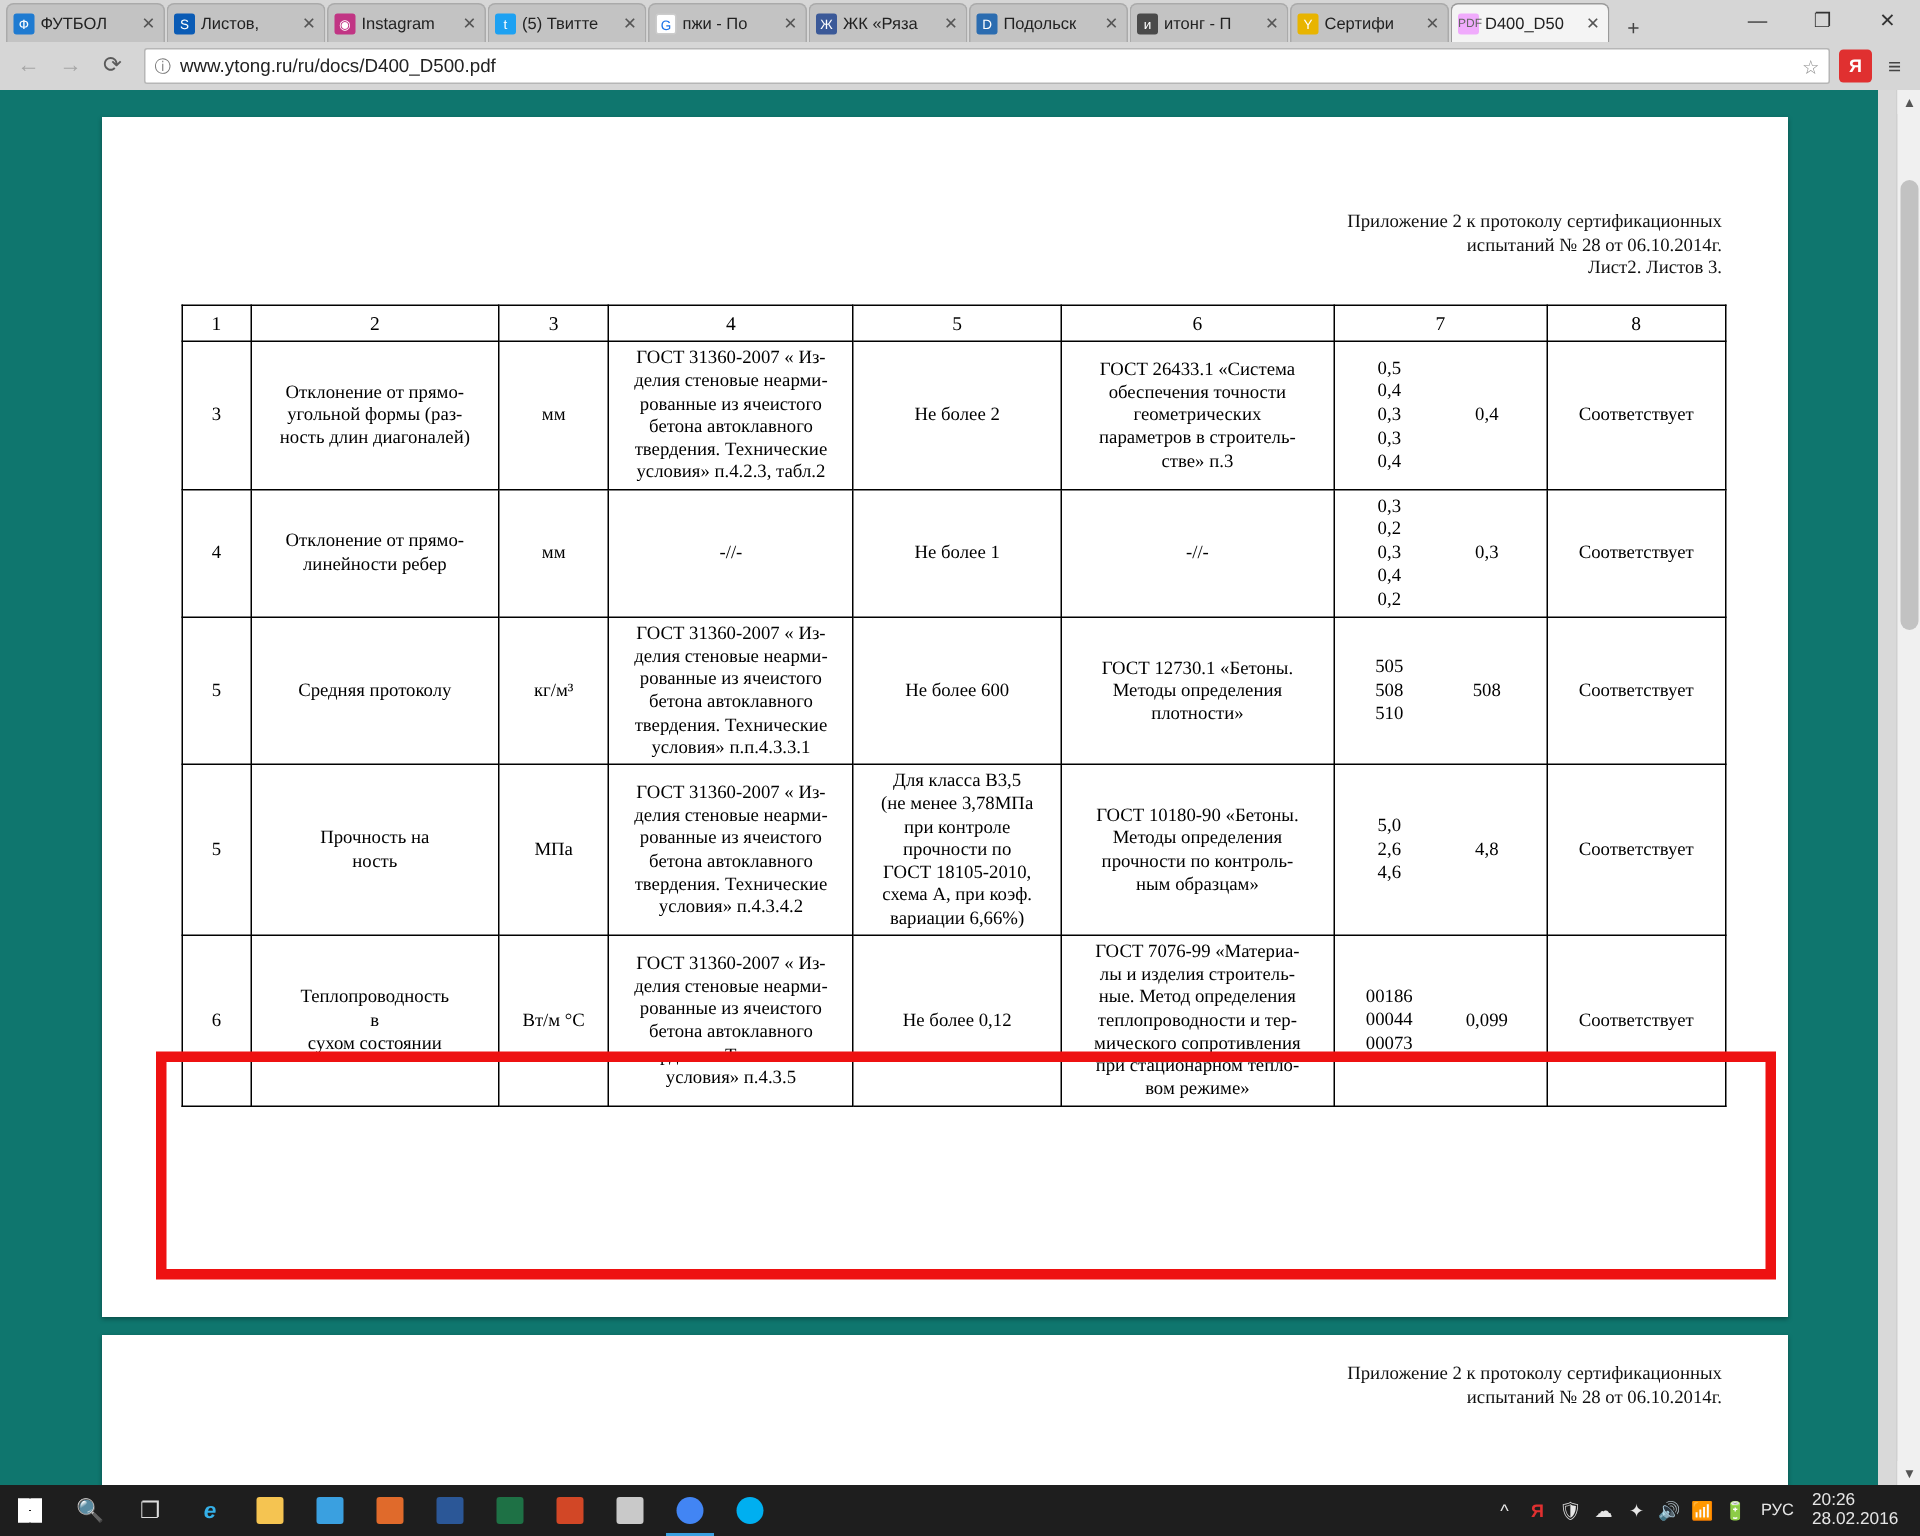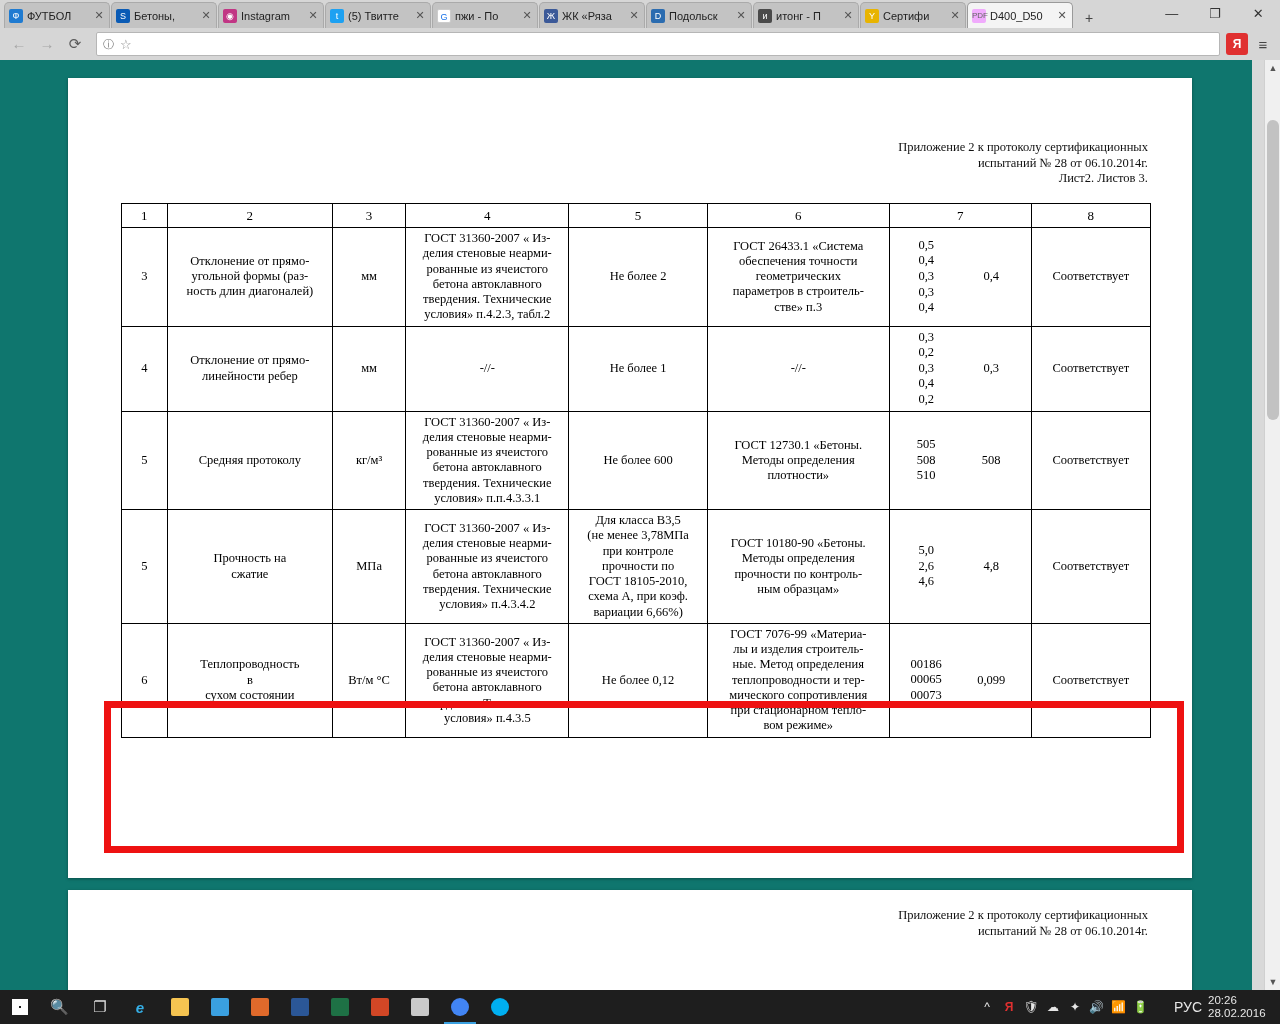--- a/index.html
+++ b/index.html
@@ -120,36 +120,36 @@
       linear-gradient(to right, #fff 0 46%, transparent 46% 54%, #fff 54% 100%),
       linear-gradient(to bottom, #fff 0 46%, transparent 46% 54%, #fff 54% 100%);
       background-blend-mode:multiply; }
   .tb-icon { width:40px; height:34px; display:flex; align-items:center; justify-content:center;
              font-size:15px; color:#ddd; position:relative; }
   .tb-icon .sq { width:18px; height:18px; border-radius:2px; }
   .tb-icon.active::after { content:''; position:absolute; bottom:0; left:4px; right:4px; height:2px; background:#3aa0e0; }
   .tray { margin-left:auto; display:flex; align-items:center; padding-right:6px; color:#e6e6e6; font-size:11px; }
   .tray .ti { width:22px; text-align:center; font-size:12px; }
   .clock { text-align:left; line-height:1.15; font-size:11.5px; padding-left:6px; width:72px; }
-  .langbox { font-size:14px; width:34px; text-align:right;margin-left:16px; }
+  .langbox { font-size:11px; width:34px; text-align:center; }
 </style>
 </head>
 <body>
 
 <div class="chrome">
 
   <div class="tabstrip">
     <div class="tab">
       <span class="favicon" style="background:#1f7bd1">Ф</span>
       <span class="tlabel">ФУТБОЛ</span>
       <span class="tclose">✕</span>
     </div>
     <div class="tab">
       <span class="favicon" style="background:#0a5bb5">S</span>
-      <span class="tlabel">Бетоны,</span>
+      <span class="tlabel">Листов,</span>
       <span class="tclose">✕</span>
     </div>
     <div class="tab">
       <span class="favicon" style="background:#c13584">◉</span>
       <span class="tlabel">Instagram</span>
       <span class="tclose">✕</span>
     </div>
     <div class="tab">
       <span class="favicon" style="background:#1da1f2">t</span>
       <span class="tlabel">(5) Твитте</span>
@@ -193,20 +193,21 @@
       <div>✕</div>
     </div>
   </div>
 
   <div class="toolbar">
     <div class="navbtn dim">←</div>
     <div class="navbtn dim">→</div>
     <div class="navbtn">⟳</div>
     <div class="urlbar">
       <span class="lock">ⓘ</span>
+      <span class="urltext">www.ytong.ru/ru/docs/D400_D500.pdf</span>
       <span class="star">☆</span>
     </div>
     <div class="ext-icon">Я</div>
     <div class="menu-icon">≡</div>
   </div>
 </div>
 
 <div class="viewport">
 
   <div class="pdfpage">
@@ -334,21 +335,21 @@
             <div class="avg">508</div>
           </div>
         </td>
         <td class="c8">Соответствует</td>
       </tr>
 
       <tr>
         <td class="c1">5</td>
         <td class="c2">
           <div class="cl">Прочность на</div>
-          <div class="cl">сжатие</div>
+          <div class="cl">ность</div>
         </td>
         <td class="c3">МПа</td>
         <td class="c4">
           <div class="cl">ГОСТ 31360-2007 « Из-</div>
           <div class="cl">делия стеновые неарми-</div>
           <div class="cl">рованные из ячеистого</div>
           <div class="cl">бетона автоклавного</div>
           <div class="cl">твердения. Технические</div>
           <div class="cl">условия» п.4.3.4.2</div>
         </td>
@@ -405,21 +406,21 @@
           <div class="cl">ные. Метод определения</div>
           <div class="cl">теплопроводности и тер-</div>
           <div class="cl">мического сопротивления</div>
           <div class="cl">при стационарном тепло-</div>
           <div class="cl">вом режиме»</div>
         </td>
         <td class="c7">
           <div class="vals">
             <div class="list">
               <div>00186</div>
-              <div>00065</div>
+              <div>00044</div>
               <div>00073</div>
             </div>
             <div class="avg">0,099</div>
           </div>
         </td>
         <td class="c8">Соответствует</td>
       </tr>
     </tbody>
       </table>
 

